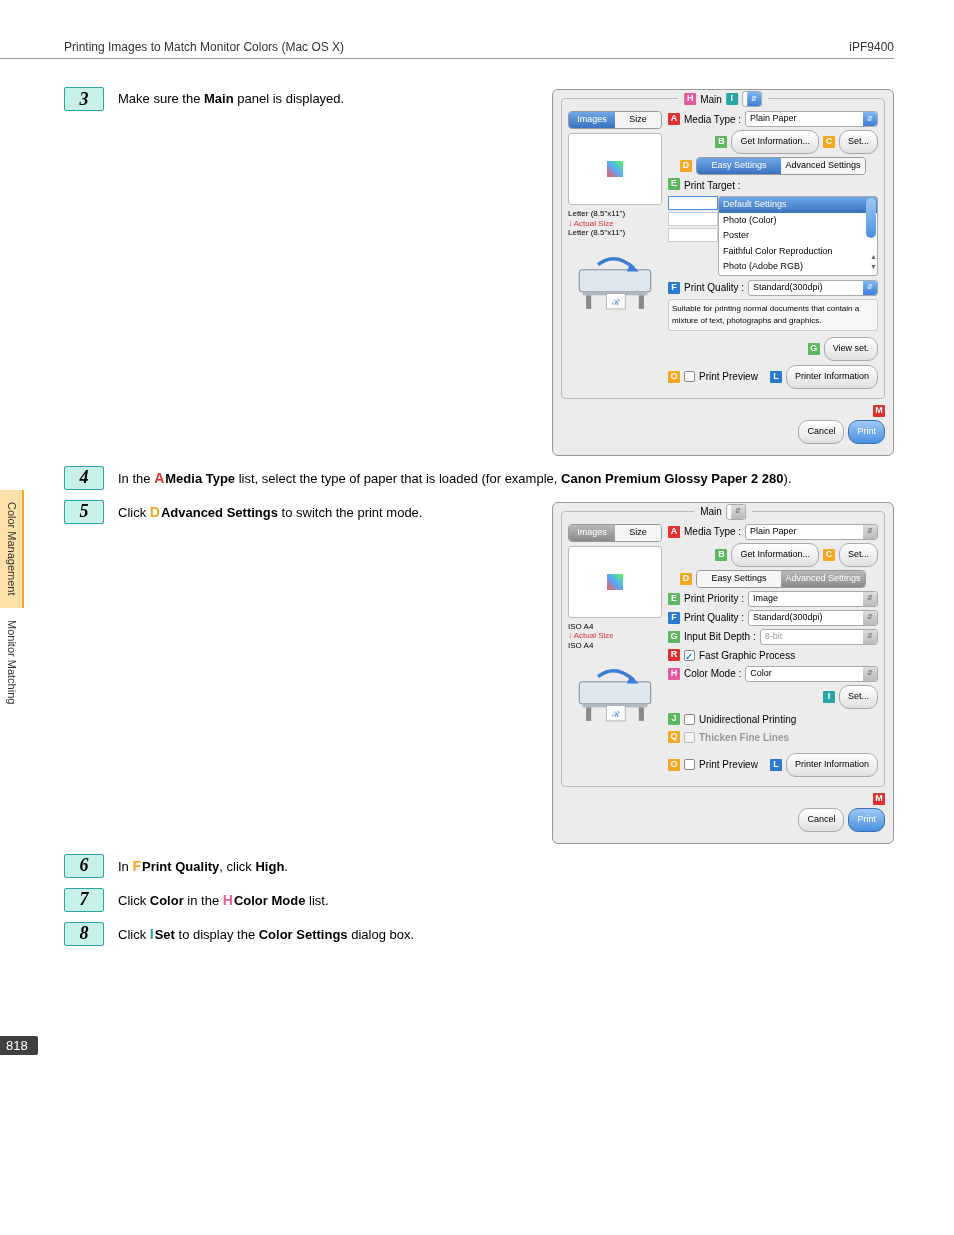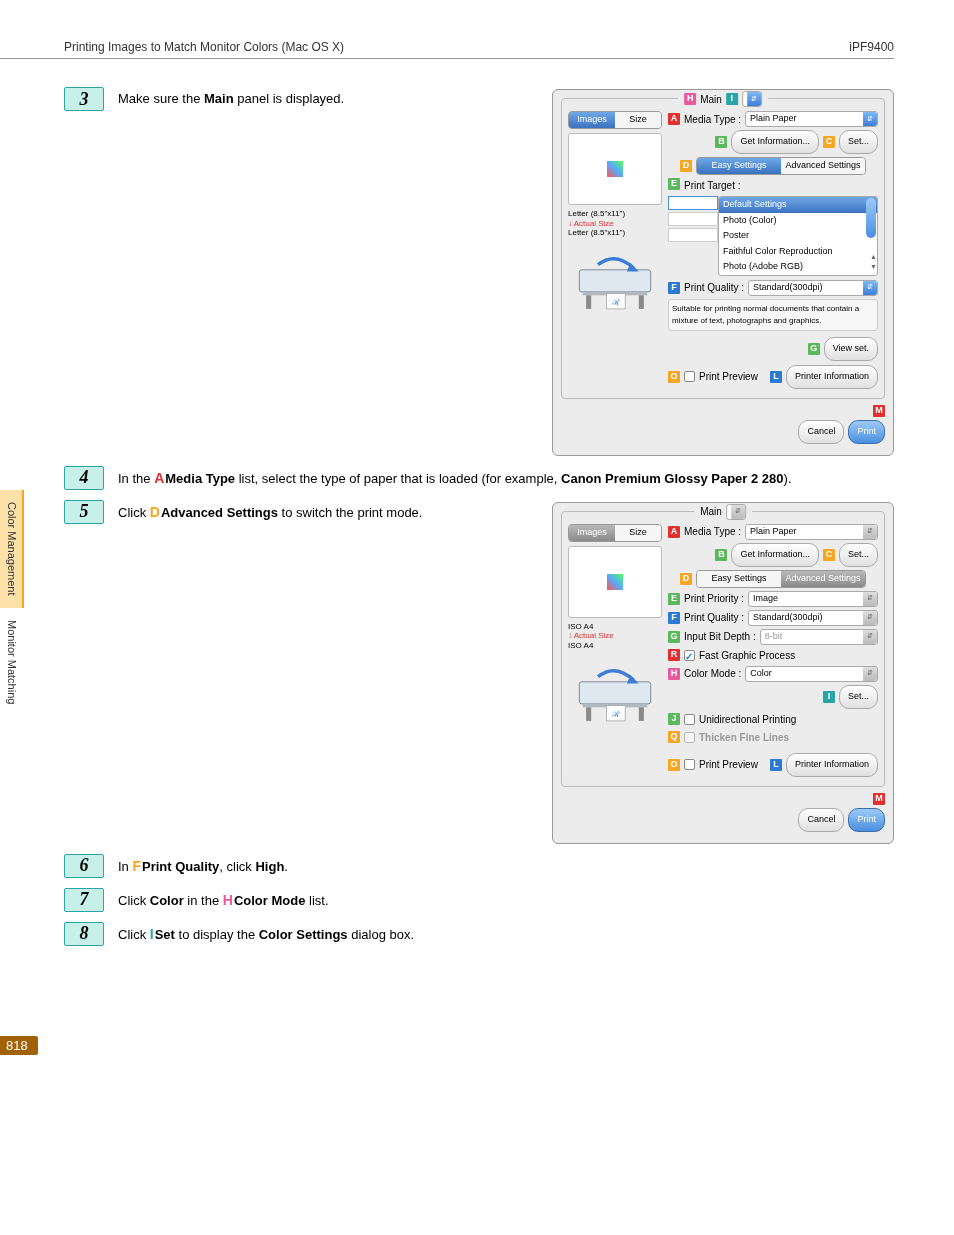--- a/index.html
+++ b/index.html
@@ -249,21 +249,21 @@
     padding-top:6px;
     display:flex;
     justify-content:flex-end;
     font-size:12px;
     color:#333;
   }
   .page-num{
     position:absolute;
     bottom:180px;
     left:0;
-    background:#a16207;
+    background:#404040;
     color:#fff;
     padding:2px 10px 2px 6px;
     font-size:13px;
     border-radius:0 2px 2px 0;
   }
   .chk{width:11px;height:11px;border:1px solid #888;border-radius:2px;background:#fff;display:inline-block;vertical-align:middle;position:relative;}
   .chk.on::after{content:"✓";position:absolute;top:-2px;left:0;font-size:10px;color:#2a7ad1;font-weight:bold;}
   .thumb-list{
     width:50px;
     display:flex;

